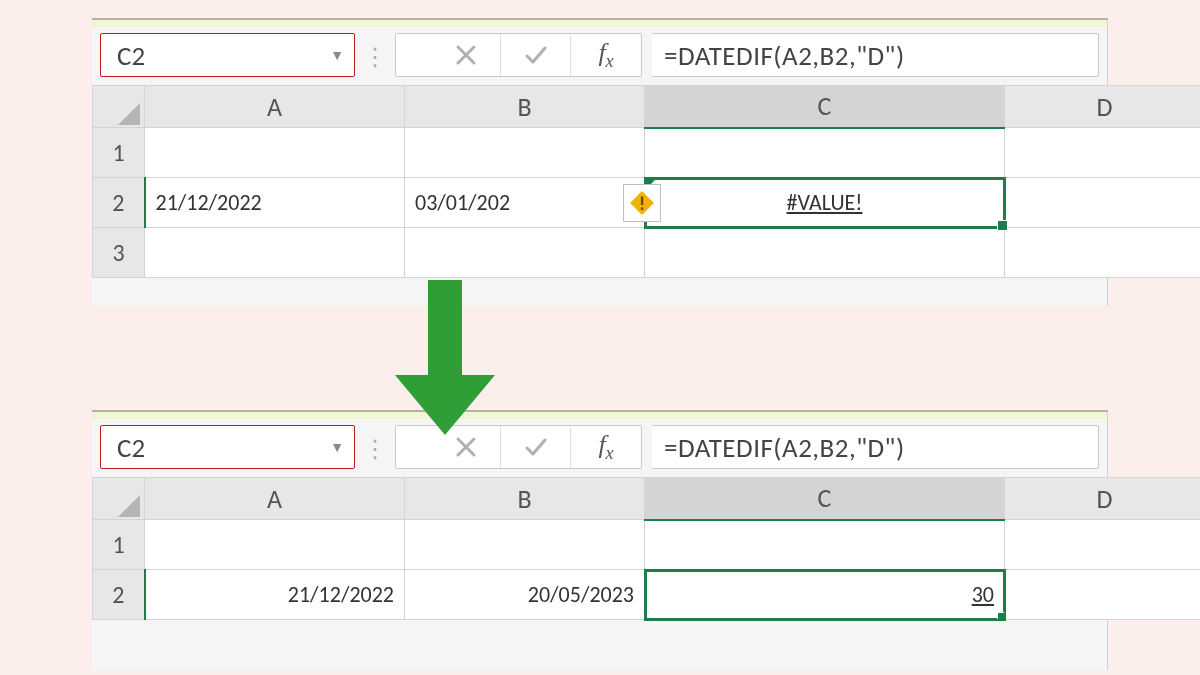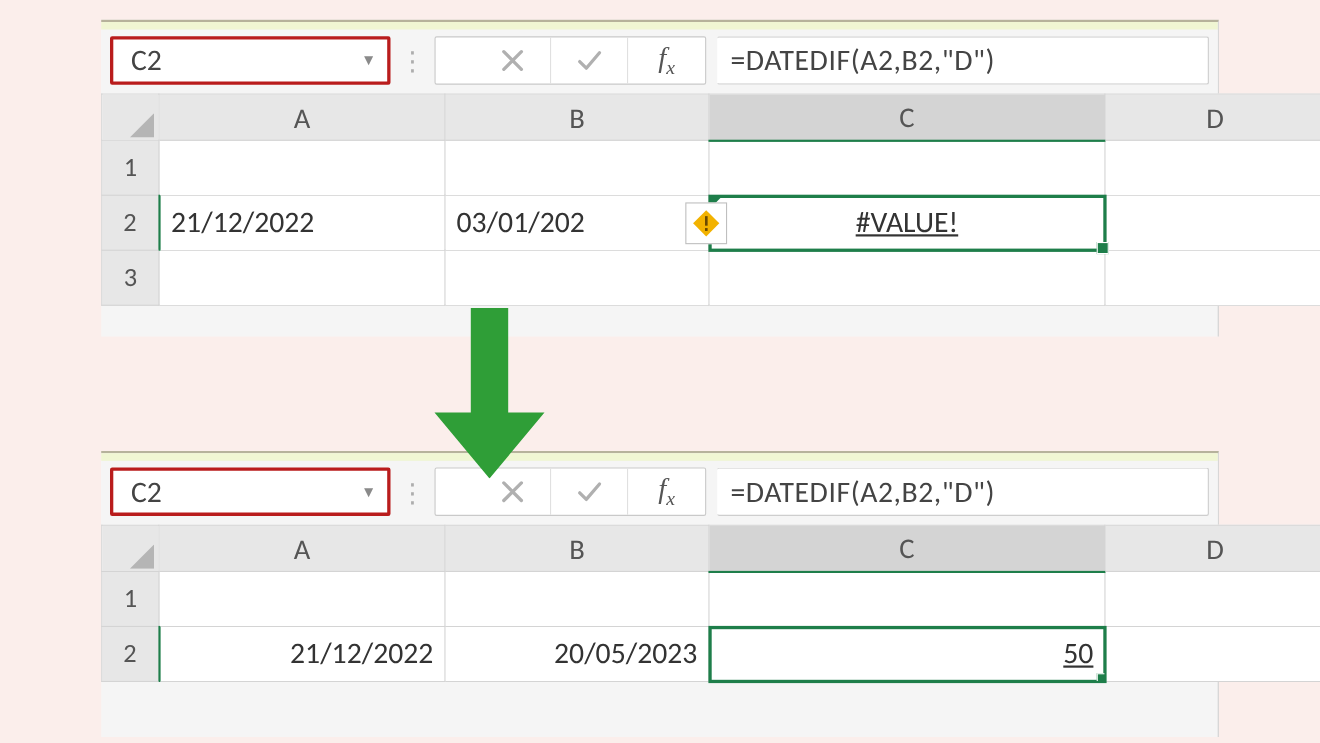--- a/index.html
+++ b/index.html
@@ -29,21 +29,21 @@
     align-items: stretch;
     height: 58px;
     background: #f5f5f5;
     gap: 0;
     padding: 6px 8px 6px 8px;
   }
   .namebox {
     width: 255px;
     height: 44px;
     background: #fff;
-    border: 3px solid #b91c1c;
+    border: 1px solid #b91c1c;
     display: flex;
     align-items: center;
     padding: 0 8px 0 16px;
     font-size: 27px;
     color: #444;
     position: relative;
     border-radius: 2px;
   }
   .namebox .dd {
     position: absolute;
@@ -126,21 +126,21 @@
   table.sheet tbody th.rowhead {
     background: #e7e7e7;
     width: 52px;
     font-size: 24px;
     color: #555;
     text-align: center;
   }
   th.rowhead.active { background: #d4d4d4; border-right: 2px solid #1e7e4a; }
   table.sheet td {
     height: 50px;
-    font-size: 27px;
+    font-size: 22px;
     color: #333;
     padding: 0 10px;
     background: #fff;
     position: relative;
     overflow: hidden;
     white-space: nowrap;
   }
   td.left { text-align: left; }
   td.right { text-align: right; }
   td.center { text-align: center; }
@@ -357,20 +357,20 @@
           <td></td>
           <td></td>
           <td></td>
           <td></td>
         </tr>
         <tr>
           <th class="rowhead active">2</th>
           <td class="right">21/12/2022</td>
           <td class="right">20/05/2023</td>
           <td class="right sel">
-            <span>50</span>
+            <span>30</span>
           </td>
           <td></td>
         </tr>
       </tbody>
     </table>
   </div>
 </div>
 
 </body></html>

